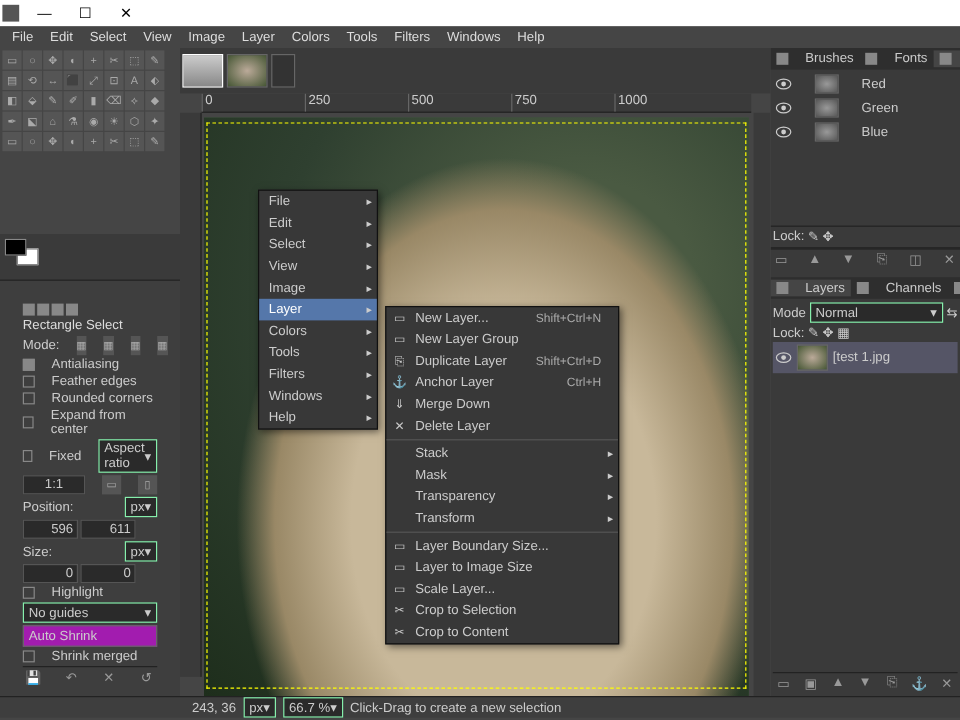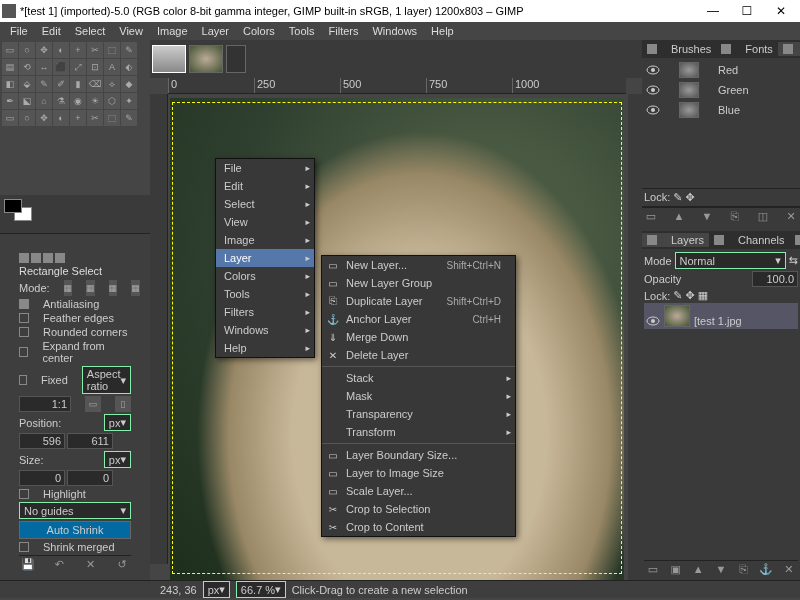--- a/index.html
+++ b/index.html
@@ -18,21 +18,21 @@
 .fgbg .sw { position:absolute; width:18px; height:14px; border:1px solid #888; }
 .fgbg .fg { top:0; left:0; background:#000; z-index:2; }
 .fgbg .bg { top:8px; left:10px; background:#fff; }
 .tooloptions { flex:1; background:#3e3e3e; padding:19px; overflow:hidden; border-top:1px solid #222; }
 .tooloptions .hdr { margin-bottom:3px; color:#ddd; }
 .optrow { display:flex; align-items:center; margin:2px 0; gap:14px; font-size:10px; }
 .optrow .cb { width:10px; height:10px; border:1px solid #888; }
 .spin { display:flex; gap:2px; }
 .numbox { background:#2a2a2a; border:1px solid #555; padding:1px 3px; width:46px; text-align:right; }
 .sel { background:#2a2a2a; border:1px solid #86efac; padding:1px 4px; display:flex; justify-content:space-between; align-items:center; }
-.btn { background:#0369a1; border:1px solid #666; padding:2px 4px; text-align:center; }
+.btn { background:#a21caf; border:1px solid #666; padding:2px 4px; }
 .center { flex:1; background:#454545; position:relative; display:flex; flex-direction:column; }
 .imgtabs { height:38px; background:#3a3a3a; display:flex; align-items:center; padding:2px; gap:3px; }
 .imgtabs .thumb { width:34px; height:28px; border:1px solid #666; background:#789; }
 .imgtabs .thumb.active { border:1px solid #fff; }
 .canvasarea { flex:1; position:relative; background:#454545; overflow:hidden; }
 .ruler-h { position:absolute; top:0; left:18px; right:16px; height:16px; background:#3a3a3a; border-bottom:1px solid #222; display:flex; font-size:9px; color:#999; }
 .ruler-h span { width:86px; text-align:left; padding-left:2px; border-left:1px solid #666; }
 .ruler-v { position:absolute; top:16px; left:0; bottom:16px; width:18px; background:#3a3a3a; border-right:1px solid #222; }
 .canvas { position:absolute; top:20px; left:20px; right:18px; bottom:0; background:#3b5a3b; }
 .owl { position:absolute; inset:0; background:
@@ -50,42 +50,41 @@
 .docktabs .t.act { background:#454545; }
 .channelsdock { height:130px; padding:2px; }
 .chrow { display:flex; align-items:center; gap:19px; padding:2px; }
 .eye { width:14px; height:12px; }
 .eye svg { width:14px; height:12px; }
 .chsw { width:20px; height:16px; border:1px solid #666; }
 .lockrow { display:flex; gap:3px; padding:2px; border-top:1px solid #222; border-bottom:1px solid #222; font-size:10px; }
 .layersdock { flex:1; padding:2px; display:flex; flex-direction:column; }
 .layersdock .row2 { display:flex; align-items:center; gap:3px; padding:1px 0; }
 .layerthumb { width:26px; height:22px; border:1px solid #666; background:#888; }
-.layerrow { display:flex; align-items:flex-end; gap:4px; padding:2px; background:#556; }
+.layerrow { display:flex; align-items:center; gap:4px; padding:2px; background:#556; }
 .dockfooter { display:flex; justify-content:space-between; padding:2px; border-top:1px solid #222; }
 .dockfooter span { width:14px; text-align:center; color:#999; font-size:11px; }
 .ctxmenu { position:absolute; background:#383838; border:1px solid #111; box-shadow:2px 2px 6px rgba(0,0,0,.5); min-width:100px; }
 .ctxmenu.m1 { top:158px; left:215px; }
 .ctxmenu.m2 { top:255px; left:321px; width:195px; }
 .mitem { display:flex; align-items:center; padding:3px 16px 3px 8px; position:relative; font-size:11px; }
 .mitem.hov { background:#5577aa; color:#fff; }
 .mitem .arr { position:absolute; right:4px; font-size:9px; }
 .mitem .sc { position:absolute; right:14px; font-size:10px; color:#aaa; }
 .mitem.dis { color:#777; }
 .msep { height:1px; background:#555; margin:2px 0; }
 .m2 .mitem { padding-left:24px; }
 .m2 .ic { position:absolute; left:5px; width:12px; text-align:center; font-size:10px; }
 .tabicon{width:10px;height:10px;background:#888;}
 </style>
 </head>
 <body>
 
 <div class="titlebar">
   <div class="icon"></div>
-  <div class="title">*[test 1] (imported)-5.0 (RGB color 8-bit gamma integer, GIMP built-in sRGB, 1 layer) 1200x803 – GIMP</div>
   <div class="winbtn">—</div>
   <div class="winbtn">☐</div>
   <div class="winbtn">✕</div>
 </div>
 
 <div class="menubar" id="menubar">
     <div class="mi">File</div>
     <div class="mi">Edit</div>
     <div class="mi">Select</div>
     <div class="mi">View</div>
@@ -179,21 +178,21 @@
         </div>
       <div class="optrow">
           <span class="cb"></span>
           <span>Fixed</span>
           <div class="sel" style="flex:1">
             <span>Aspect ratio</span>
             <span>▾</span>
           </div>
         </div>
       <div class="optrow">
-          <div class="numbox" style="width:52px;text-align:right">1:1</div>
+          <div class="numbox" style="width:52px;text-align:center">1:1</div>
           <span class="tool">▭</span>
           <span class="tool">▯</span>
         </div>
       <div class="optrow">
           <span style="flex:1">Position:</span>
           <div class="sel">
             <span>px</span>
             <span>▾</span>
           </div>
         </div>
@@ -327,24 +326,20 @@
         </div>
       </div>
     <div class="layersdock">
       <div class="row2">
           <span>Mode</span>
           <div class="sel" style="flex:1">
             <span>Normal</span>
             <span>▾</span>
           </div>
           <span>⇆</span>
-        </div>
-      <div class="row2">
-          <span style="flex:1">Opacity</span>
-          <div class="numbox">100.0</div>
         </div>
       <div class="row2">
           <span>Lock:</span>
           <span>✎</span>
           <span>✥</span>
           <span>▦</span>
         </div>
       <div class="layerrow">
         <span class="eye"><svg viewBox="0 0 14 12">
               <ellipse cx="7" cy="6" rx="6" ry="4" fill="none" stroke="#ccc"></ellipse>

